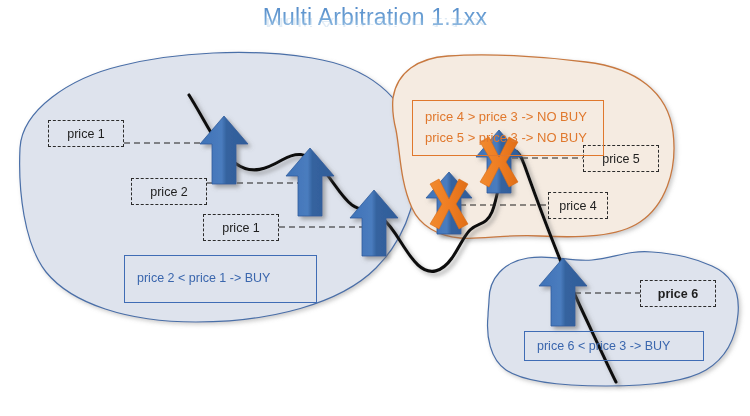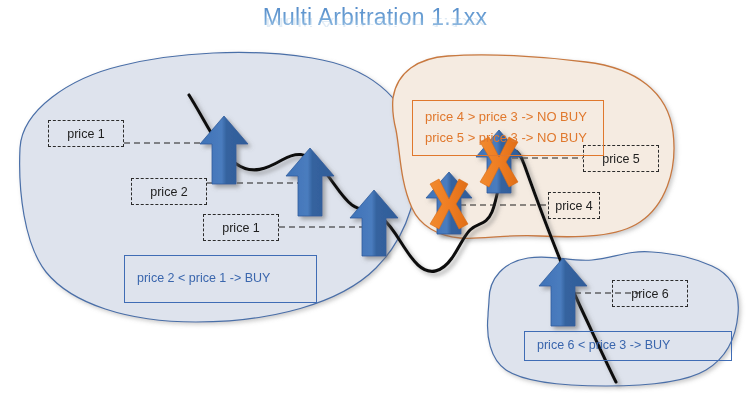--- a/index.html
+++ b/index.html
@@ -203,28 +203,28 @@
     <path d="M 563,258 L 587,286 L 575,286 L 575,326 L 551,326 L 551,286 L 539,286 Z" fill="url(#arrowGrad)" stroke="#2f5c9c" stroke-width="0.8" filter="url(#shdw)"></path>
   </g>
 </svg>
 
 <div class="ttl-reflect">Multi Arbitration 1.1xx</div>
 <div class="ttl">Multi Arbitration 1.1xx</div>
 
 <div class="plabel" style="left:48px;  top:120px; width:76px; height:27px;">price 1</div>
 <div class="plabel" style="left:131px; top:170px; width:76px; height:27px;margin-top:8px;">price 2</div>
 <div class="plabel" style="left:203px; top:214px; width:76px; height:27px;">price 1</div>
-<div class="plabel" style="left:548px; top:192px; width:52px; height:27px;">price 4</div>
+<div class="plabel" style="left:548px; top:192px; width:60px; height:27px;">price 4</div>
 <div class="plabel" style="left:583px; top:145px; width:76px; height:27px;">price 5</div>
-<div class="plabel" style="left:612px; top:280px; width:76px; height:27px;">price 6</div>
+<div class="plabel" style="left:640px; top:280px; width:76px; height:27px;font-weight:bold;">price 6</div>
 
 <div class="rulebox blue" style="left:124px; top:255px; width:193px; height:48px;gap:23px;">
   <div>price 2 &lt; price 1 -&gt; BUY</div>
 </div>
 
 <div class="rulebox orange" style="left:412px; top:65px; width:192px; height:56px;margin-top:35px;">
   <div>price 4 &gt; price 3 -&gt; NO BUY</div>
   <div>price 5 &gt; price 3 -&gt; NO BUY</div>
 </div>
 
-<div class="rulebox blue" style="left:524px; top:331px; width:208px; height:30px;">
+<div class="rulebox blue" style="left:524px; top:331px; width:180px; height:30px;justify-content:flex-end;">
   <div>price 6 &lt; price 3 -&gt; BUY</div>
 </div>
 
 </body></html>

